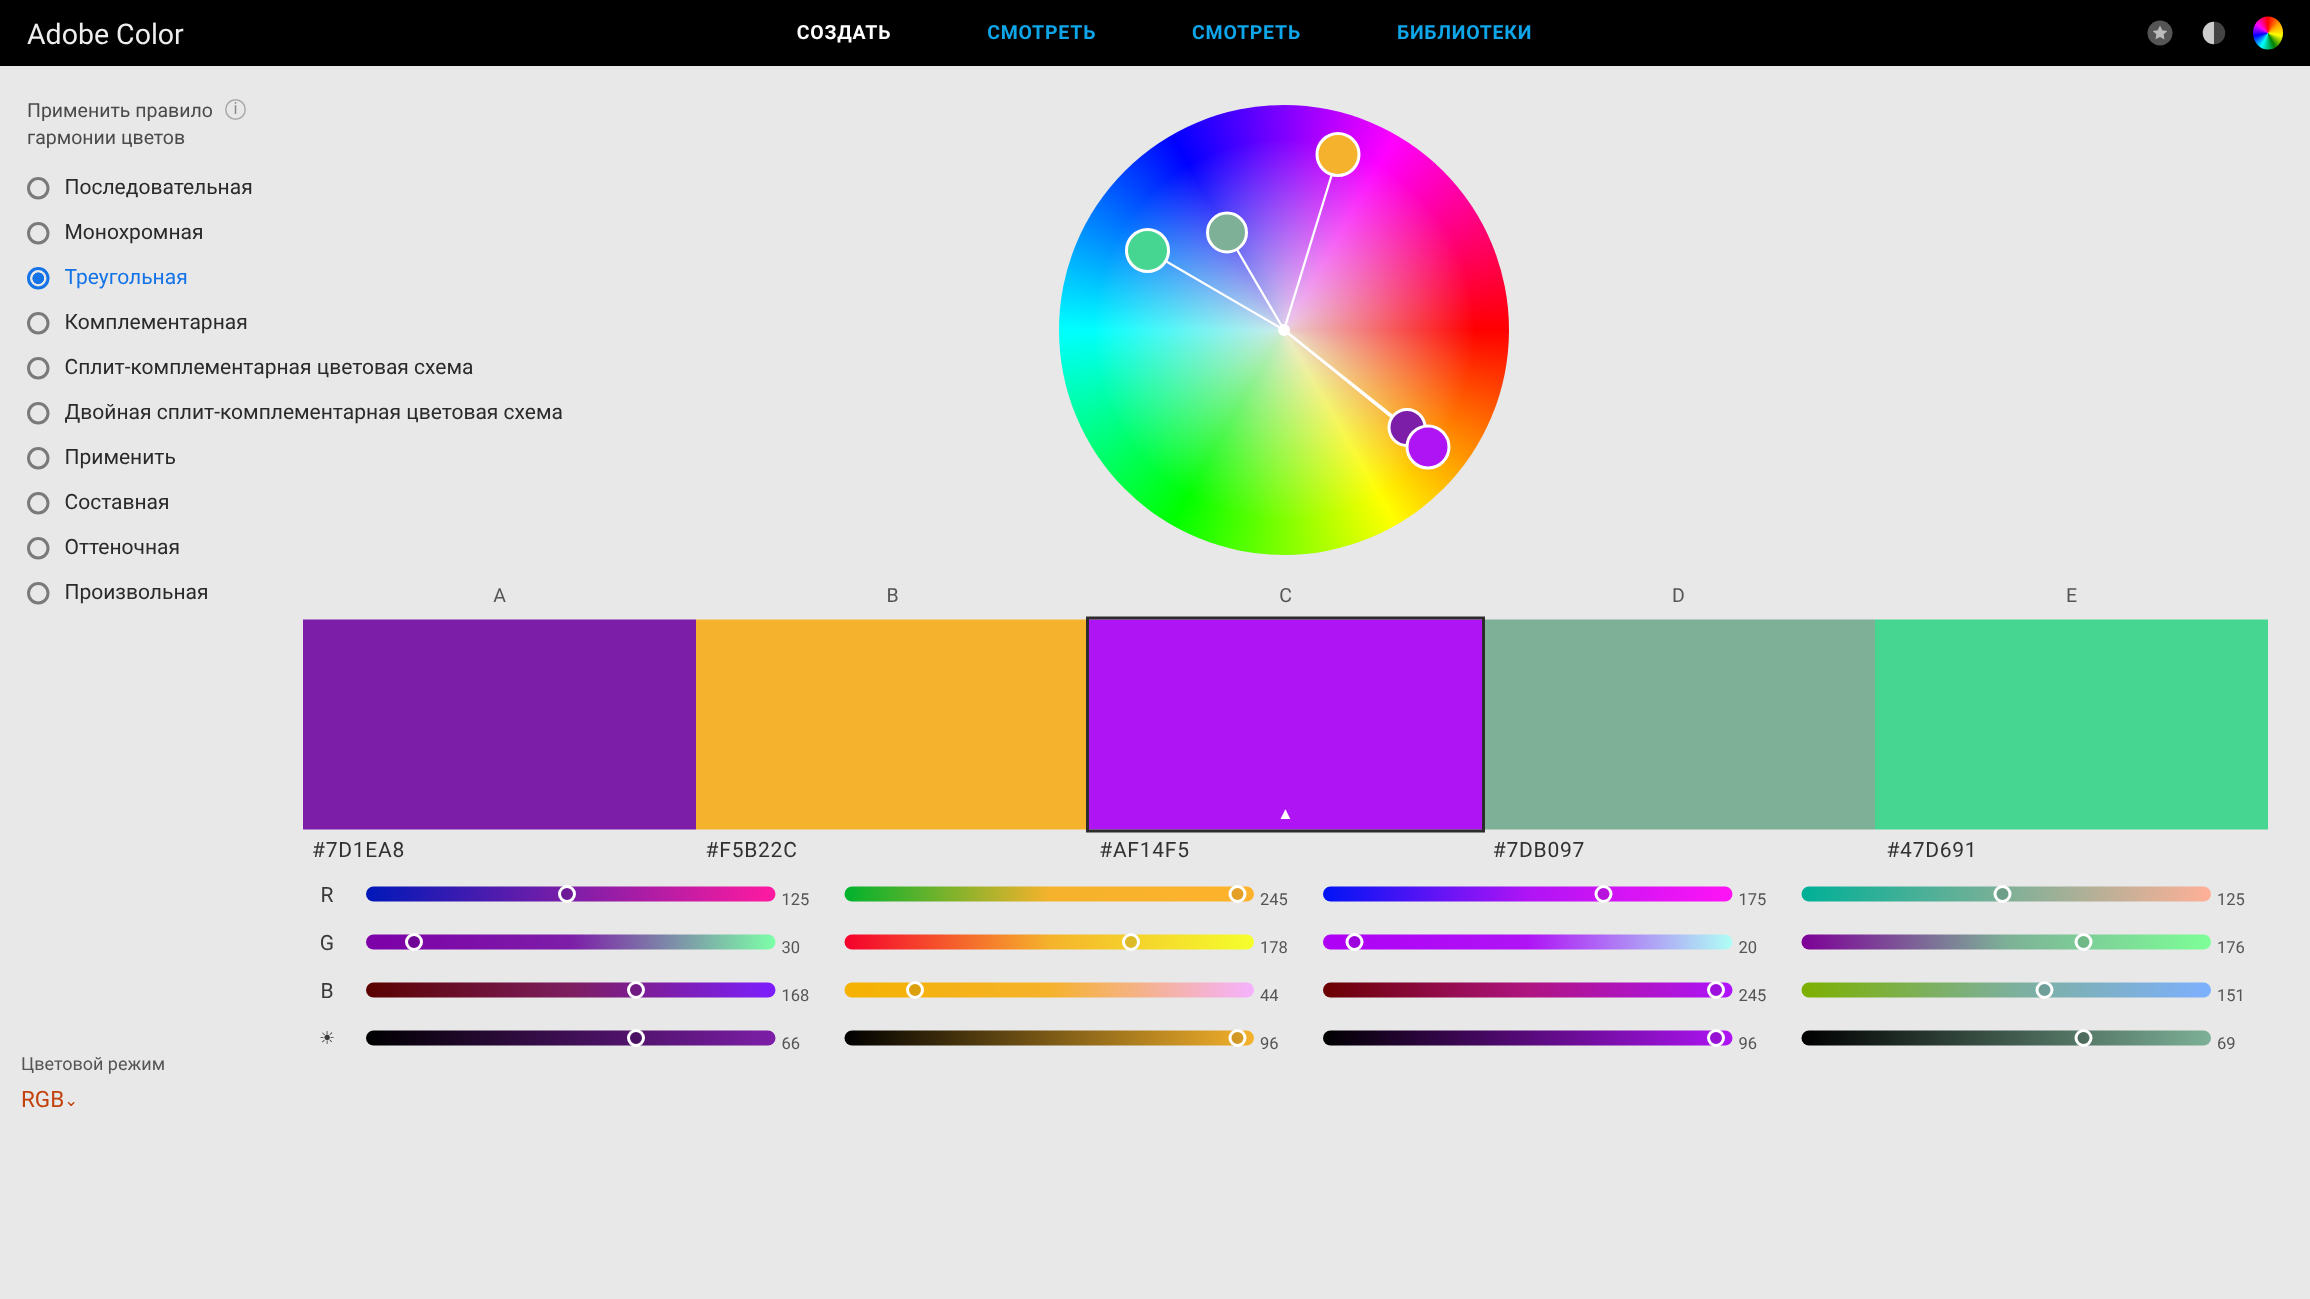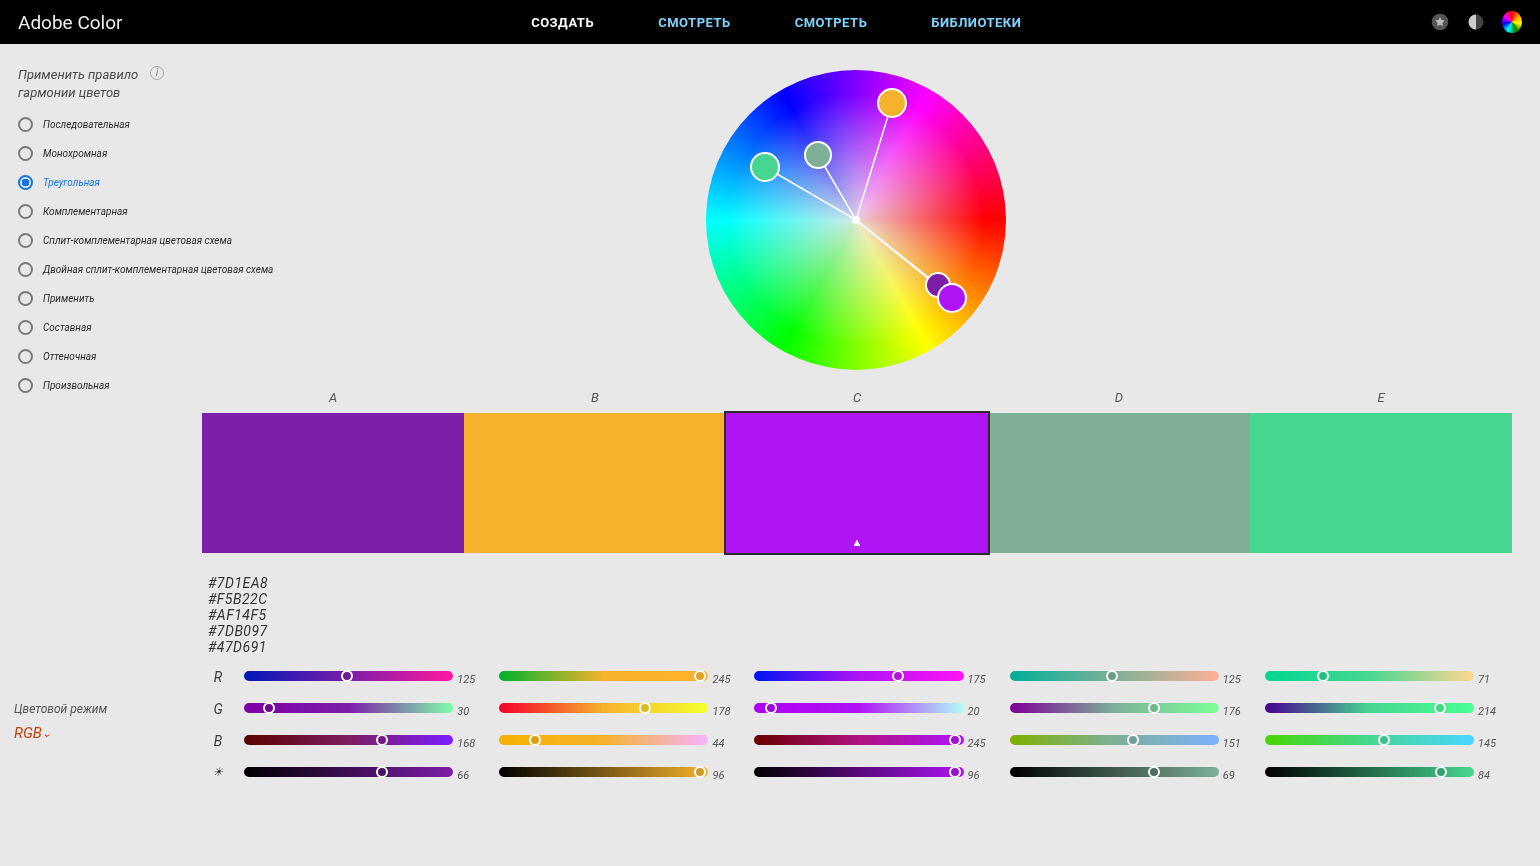--- a/index.html
+++ b/index.html
@@ -1,30 +1,30 @@
 <!DOCTYPE html>
 <html><head>
 <meta charset="utf-8">
 <style>
   * { box-sizing: border-box; margin: 0; padding: 0; font-family: -apple-system, "Segoe UI", Roboto, Arial, sans-serif; }
   body { width: 1540px; height: 866px; background: #e8e8e8; color: #2c2c2c; overflow: hidden; }
   .header { height: 44px; background: #000; color: #fff; display: flex; align-items: center; padding: 0 18px; }
   .brand { font-size: 19px; font-weight: 400; color: #eee; }
   .nav { margin-left: auto; margin-right: auto; display: flex; gap: 64px; }
-  .nav-item { font-size: 13px; letter-spacing: .5px; color: #7dd3fc; font-weight: 700; cursor: pointer; }
+  .nav-item { font-size: 13px; letter-spacing: .5px; color: #0ea5e9; font-weight: 700; cursor: pointer; }
   .nav-item.active { color: #fff; }
   .hdr-icons { display: flex; gap: 16px; align-items: center; }
   .hdr-ic { width: 20px; height: 20px; display: inline-flex; align-items: center; justify-content: center; }
   .avatar { width: 22px; height: 22px; border-radius: 50%; background: conic-gradient(red,orange,yellow,green,cyan,blue,magenta,red); }
-  .main { display: flex; height: calc(866px - 48px); font-style: italic; }
+  .main { display: flex; height: calc(866px - 48px); }
   .sidebar { width: 200px; padding: 22px 16px 0 18px; font-size: 14px; position: relative; }
   .sb-title { color: #4a4a4a; font-size: 13px; line-height: 1.35; max-width: 130px; margin-bottom: 16px; }
   .sb-info { position: absolute; left: 150px; top: 22px; color: #8a8a8a; font-size: 11px; border: 1px solid #aaa; border-radius: 50%; width: 14px; height: 14px; text-align: center; line-height: 12px; }
   .rules { display: flex; flex-direction: column; gap: 14px; margin-bottom: 40px; }
-  .rule { display: flex; align-items: center; gap: 10px; cursor: pointer; color: #2a2a2a; white-space: nowrap; font-size: 10px;}
+  .rule { display: flex; align-items: center; gap: 10px; cursor: pointer; color: #2a2a2a; white-space: nowrap; font-size: 14px;}
   .radio { width: 15px; height: 15px; border-radius: 50%; border: 2px solid #7a7a7a; flex: none; }
   .rule.sel .radio { border-color: #1473e6; background: radial-gradient(circle,#1473e6 48%, transparent 52%); }
   .rule.sel span { color: #1473e6; }
   .mode-wrap { position: absolute; bottom: 120px; left: 14px; }
   .mode-lbl { font-size: 12px; color: #555; margin-bottom: 8px; }
   .mode-sel { font-size: 15px; color: #c2410c; display: flex; align-items: center; cursor: pointer; }
   .chev { font-size: 11px; }
   .content { flex: 1; padding-right: 28px; position: relative; }
   .wheel-wrap { width: 300px; height: 300px; margin: 26px auto 20px; position: relative; }
   .wheel { width: 300px; height: 300px; border-radius: 50%;
@@ -33,21 +33,21 @@
   }
   .wline { stroke: #fff; stroke-width: 1.5; }
   .wwrap-svg { position: absolute; inset: 0; }
   .marker { position: absolute; border-radius: 50%; border: 2px solid #fff; transform: translate(-50%,-50%); }
   .swatchrow { display: flex; margin-left: 2px; }
   .swcol { flex: 1; position: relative; }
   .swlbl { text-align: center; font-size: 13px; color: #555; margin-bottom: 8px; }
   .sw { height: 140px; position: relative; }
   .sw.sel { outline: 2px solid #2c2c2c; z-index: 1; }
   .sw.sel::after { content: "▲"; color: #fff; position: absolute; bottom: 4px; left: 50%; transform: translateX(-50%); font-size: 11px; }
-  .hexrow { display: flex; margin: 22px 0 14px; flex-direction: column; }
+  .hexrow { display: flex; margin: 6px 0 14px; }
   .hex { flex: 1; font-size: 14px; color: #323232; letter-spacing: .5px; padding-left: 8px; }
   .sliders-block { display: flex; }
   .slider-labels { width: 36px; display: flex; flex-direction: column; gap: 18px; }
   .slbl { height: 14px; font-size: 14px; color: #3a3a3a; text-align: center; }
   .bright-ic { display: flex; align-items: center; justify-content: center; font-size: 12px; color:#3a3a3a; height:14px; }
   .slider-cols { flex: 1; display: flex; }
   .slcol { flex: 1; padding-right: 38px; padding-left: 8px; display: flex; flex-direction: column; gap: 18px; }
   .srow { position: relative; height: 14px; display: flex; align-items: center; }
   .track { height: 10px; border-radius: 5px; flex: 1; position: relative; }
   .thumb { position: absolute; top: 50%; width: 12px; height: 12px; border-radius: 50%; border: 2px solid #fff; transform: translate(-50%,-50%); background: rgba(0,0,0,.1); }
@@ -305,42 +305,16 @@
               </div>
               <div class="sval">151</div>
             </div>
             <div class="srow">
               <div class="track" style="background: linear-gradient(to right, rgb(0, 0, 0), rgb(125, 176, 151));">
                 <div class="thumb" style="left: 69%;"></div>
               </div>
               <div class="sval">69</div>
             </div>
           </div>
-          <div class="slcol">
-            <div class="srow">
-              <div class="track" style="background: linear-gradient(to right, rgb(0, 214, 145), rgb(71, 214, 145), rgb(255, 214, 145));">
-                <div class="thumb" style="left: 27.8431%;"></div>
-              </div>
-              <div class="sval">71</div>
-            </div>
-            <div class="srow">
-              <div class="track" style="background: linear-gradient(to right, rgb(71, 0, 145), rgb(71, 214, 145), rgb(71, 255, 145));">
-                <div class="thumb" style="left: 83.9216%;"></div>
-              </div>
-              <div class="sval">214</div>
-            </div>
-            <div class="srow">
-              <div class="track" style="background: linear-gradient(to right, rgb(71, 214, 0), rgb(71, 214, 145), rgb(71, 214, 255));">
-                <div class="thumb" style="left: 56.8627%;"></div>
-              </div>
-              <div class="sval">145</div>
-            </div>
-            <div class="srow">
-              <div class="track" style="background: linear-gradient(to right, rgb(0, 0, 0), rgb(71, 214, 145));">
-                <div class="thumb" style="left: 84%;"></div>
-              </div>
-              <div class="sval">84</div>
-            </div>
-          </div>
         </div>
     </div>
   </div>
 </div>
 
 </body></html>

